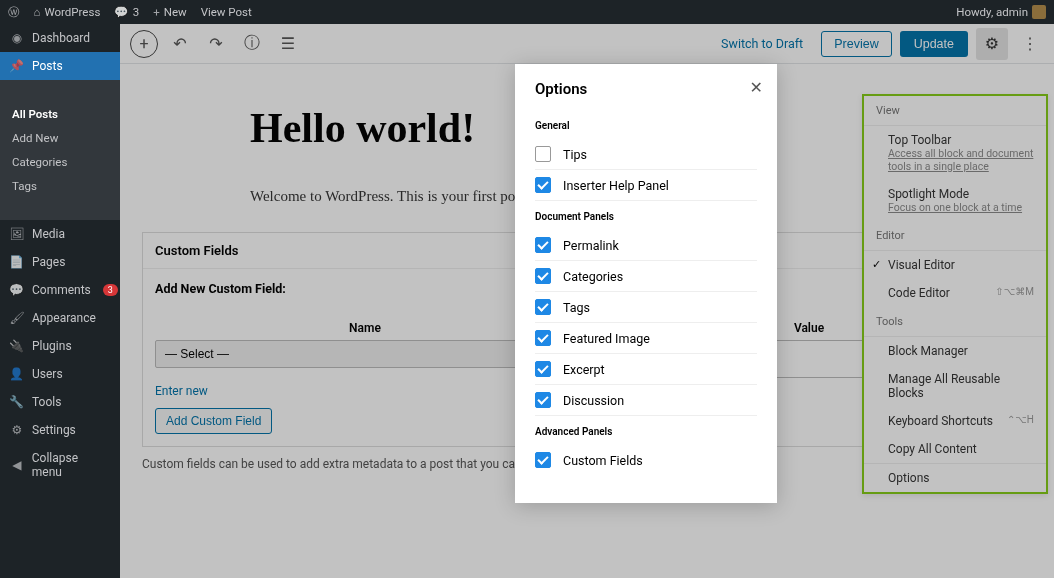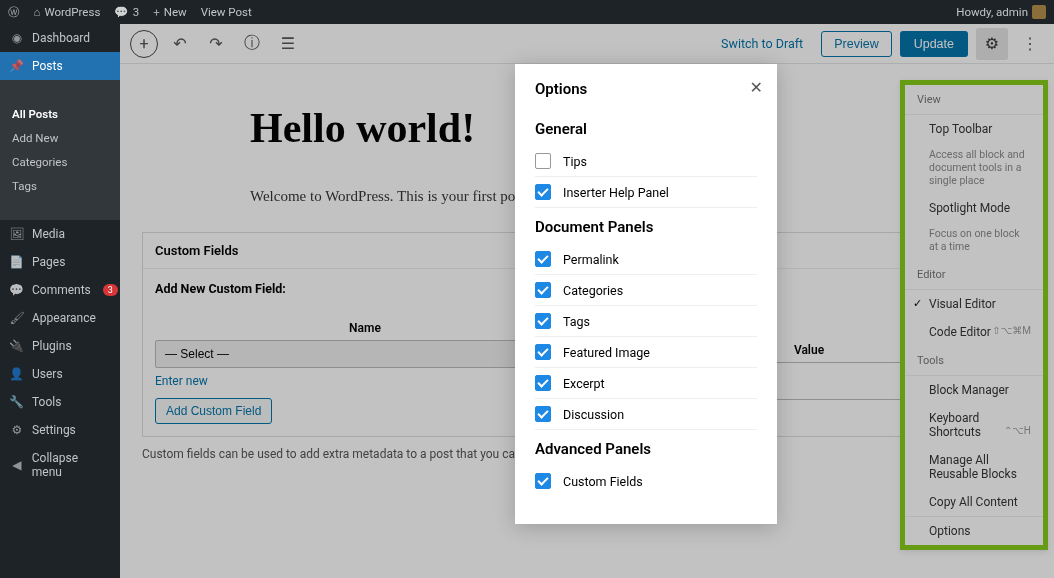--- a/index.html
+++ b/index.html
@@ -37,48 +37,48 @@
 
 .content { padding: 40px 60px 0 130px; }
 .post-title { font-family: Georgia, serif; font-size: 42px; font-weight: 700; margin-bottom: 32px; }
 .post-body { font-family: Georgia, serif; font-size: 15px; color: #333; line-height: 1.6; max-width: 540px; }
 
 
 .cf { margin: 24px 22px 0 22px; border: 1px solid #ddd; background: #fff; }
 .cf-head { padding: 10px 12px; font-size: 13px; font-weight: 600; border-bottom: 1px solid #eee; display:flex; justify-content:space-between; align-items:center; }
 .cf-body { padding: 12px; font-size: 12.5px; }
 .cf-label { font-weight: 700; margin-bottom: 20px; }
-.cf-row { display: flex; gap: 24px; align-items: center; }
+.cf-row { display: flex; gap: 24px; }
 .cf-col { flex: 1; }
 .cf-colh { text-align: center; font-weight: 600; font-size: 12px; padding: 5px; }
 .cf select, .cf textarea { width: 100%; border: 1px solid #bbb; padding: 5px; font-size: 12px; border-radius: 2px; }
 .cf textarea { height: 38px; resize: none; }
-.enter-new { color: #0073aa; font-size: 12px; margin-top: 6px; cursor:pointer; }
+.enter-new { color: #0073aa; font-size: 12px; margin-top: 16px; cursor:pointer; }
 .btn-small { border: 1px solid #0073aa; color: #0073aa; background: #f6f7f7; border-radius: 3px; padding: 5px 10px; font-size: 12px; margin-top: 10px; cursor:pointer; }
 .cf-help { font-size: 12px; color: #555; padding: 10px 22px; }
 .cf-help a { color: #0073aa; }
 
 
-.rpanel { position: absolute; right: 6px; top: 56px; width: 148px; background: #fff; border: 5px solid #84cc16; box-shadow: 0 2px 6px rgba(0,0,0,.1); font-size: 12px; }
+.rpanel { position: absolute; right: 6px; top: 70px; width: 186px; background: #fff; border: 2px solid #84cc16; box-shadow: 0 2px 6px rgba(0,0,0,.1); font-size: 12px; }
 .rp-section { padding: 8px 12px; color: #757575; font-size: 11px; border-bottom: 1px solid #eee; }
 .rp-item { padding: 7px 12px 7px 24px; cursor:pointer; position:relative; }
 .rp-item .rp-title { font-size: 12px; color: #333; }
-.rp-item .rp-desc { font-size: 10.5px; color: #8a8a8a; margin-top: 12px; }
+.rp-item .rp-desc { font-size: 10.5px; color: #8a8a8a; margin-top: 0; text-decoration: underline; }
 .rp-item.check::before { content:"✓"; position:absolute; left:8px; top:7px; font-size:11px; }
 .rp-shortcut { float: right; color: #999; font-size: 10px; }
 .rp-sep { height: 1px; background: #eee; }
 
 
 .dim { position:absolute; inset:0; background: rgba(10,10,10,.25); }
 
 
 .modal { position: absolute; left: 395px; top: 40px; width: 262px; background: #fff; box-shadow: 0 3px 20px rgba(0,0,0,.2); padding: 16px 20px 28px; z-index: 50; }
 .modal-close { position:absolute; right:14px; top:14px; color:#555; cursor:pointer; font-size:16px; }
 .modal h2 { font-size: 15px; font-weight: 600; margin-bottom: 22px; }
-.modal h3 { font-size: 15px; font-weight: 600; margin: 10px 0 8px; }
+.modal h3 { font-size: 10px; font-weight: 600; margin: 10px 0 8px; }
 .opt-row { display:flex; align-items:center; gap:12px; padding: 7px 0; border-bottom: 1px solid #eee; font-size: 12.5px; }
 .opt-row:last-child { border-bottom: none; }
 .cb { width:16px; height:16px; border:1px solid #999; border-radius:2px; display:inline-flex; align-items:center; justify-content:center; flex-shrink:0; cursor:pointer; }
 .cb.checked { background:#1e88e5; border-color:#1e88e5; }
 .cb.checked::after { content:""; width:4px; height:8px; border:solid #fff; border-width:0 2px 2px 0; transform: rotate(45deg); margin-top:-2px; }
 
 .avatar { width:14px; height:14px; background:#8a6d3b; border-radius:2px; }
 .badge { background:#d63638; color:#fff; border-radius:8px; font-size:9px; padding:1px 5px; margin-left:4px; }
 </style>
 </head>
@@ -229,24 +229,24 @@
         <div class="rp-title">Visual Editor</div>
       </div>
       <div class="rp-item">
         <div class="rp-title">Code Editor<span class="rp-shortcut">⇧⌥⌘M</span></div>
       </div>
       <div class="rp-section">Tools</div>
       <div class="rp-item">
         <div class="rp-title">Block Manager</div>
       </div>
       <div class="rp-item">
+        <div class="rp-title">Manage All Reusable Blocks</div>
+      </div>
+      <div class="rp-item">
         <div class="rp-title">Keyboard Shortcuts<span class="rp-shortcut">⌃⌥H</span></div>
-      </div>
-      <div class="rp-item">
-        <div class="rp-title">Manage All Reusable Blocks</div>
       </div>
       <div class="rp-item">
         <div class="rp-title">Copy All Content</div>
       </div>
       <div class="rp-sep"></div>
       <div class="rp-item">
         <div class="rp-title">Options</div>
       </div>
     </div>
 

